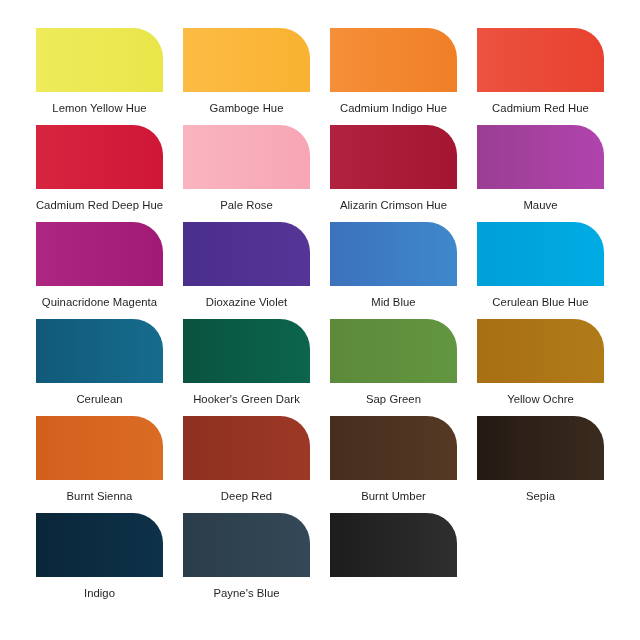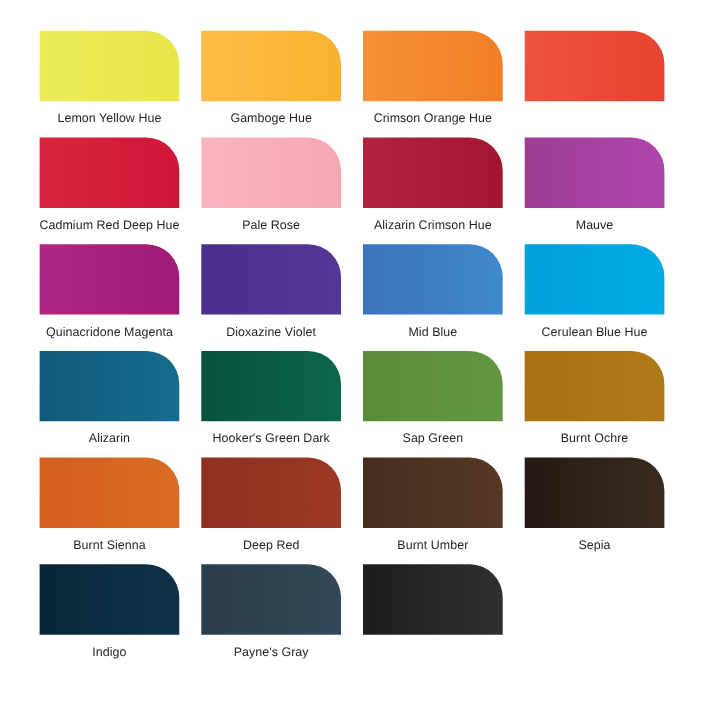--- a/index.html
+++ b/index.html
@@ -71,24 +71,25 @@
       <div class="swatch-cell">
         <div class="swatch-chip" style="background: linear-gradient(to right, rgb(238, 235, 92) 0%, rgb(233, 230, 74) 100%);"></div>
         <span class="swatch-label">Lemon Yellow Hue</span>
       </div>
       <div class="swatch-cell">
         <div class="swatch-chip" style="background: linear-gradient(to right, rgb(252, 188, 69) 0%, rgb(249, 178, 49) 100%);"></div>
         <span class="swatch-label">Gamboge Hue</span>
       </div>
       <div class="swatch-cell">
         <div class="swatch-chip" style="background: linear-gradient(to right, rgb(245, 143, 56) 0%, rgb(240, 127, 38) 100%);"></div>
-        <span class="swatch-label">Crimson Orange Hue</span>
+        <span class="swatch-label">Cadmium Indigo Hue</span>
       </div>
       <div class="swatch-cell">
         <div class="swatch-chip" style="background: linear-gradient(to right, rgb(236, 83, 64) 0%, rgb(231, 66, 47) 100%);"></div>
+        <span class="swatch-label">Cadmium Red Hue</span>
       </div>
       <div class="swatch-cell">
         <div class="swatch-chip" style="background: linear-gradient(to right, rgb(216, 37, 63) 0%, rgb(207, 22, 55) 100%);"></div>
         <span class="swatch-label">Cadmium Red Deep Hue</span>
       </div>
       <div class="swatch-cell">
         <div class="swatch-chip" style="background: linear-gradient(to right, rgb(250, 180, 192) 0%, rgb(247, 166, 180) 100%);"></div>
         <span class="swatch-label">Pale Rose</span>
       </div>
       <div class="swatch-cell">
@@ -110,33 +111,33 @@
       <div class="swatch-cell">
         <div class="swatch-chip" style="background: linear-gradient(to right, rgb(60, 114, 187) 0%, rgb(63, 136, 204) 100%);"></div>
         <span class="swatch-label">Mid Blue</span>
       </div>
       <div class="swatch-cell">
         <div class="swatch-chip" style="background: linear-gradient(to right, rgb(0, 160, 217) 0%, rgb(0, 171, 227) 100%);"></div>
         <span class="swatch-label">Cerulean Blue Hue</span>
       </div>
       <div class="swatch-cell">
         <div class="swatch-chip" style="background: linear-gradient(to right, rgb(17, 89, 122) 0%, rgb(22, 108, 141) 100%);"></div>
-        <span class="swatch-label">Alizarin</span>
+        <span class="swatch-label">Cerulean</span>
       </div>
       <div class="swatch-cell">
         <div class="swatch-chip" style="background: linear-gradient(to right, rgb(9, 83, 64) 0%, rgb(12, 101, 76) 100%);"></div>
         <span class="swatch-label">Hooker's Green Dark</span>
       </div>
       <div class="swatch-cell">
         <div class="swatch-chip" style="background: linear-gradient(to right, rgb(92, 138, 58) 0%, rgb(99, 150, 64) 100%);"></div>
         <span class="swatch-label">Sap Green</span>
       </div>
       <div class="swatch-cell">
         <div class="swatch-chip" style="background: linear-gradient(to right, rgb(168, 111, 19) 0%, rgb(176, 122, 25) 100%);"></div>
-        <span class="swatch-label">Burnt Ochre</span>
+        <span class="swatch-label">Yellow Ochre</span>
       </div>
       <div class="swatch-cell">
         <div class="swatch-chip" style="background: linear-gradient(to right, rgb(212, 95, 29) 0%, rgb(218, 108, 36) 100%);"></div>
         <span class="swatch-label">Burnt Sienna</span>
       </div>
       <div class="swatch-cell">
         <div class="swatch-chip" style="background: linear-gradient(to right, rgb(143, 48, 32) 0%, rgb(156, 56, 38) 100%);"></div>
         <span class="swatch-label">Deep Red</span>
       </div>
       <div class="swatch-cell">
@@ -146,19 +147,19 @@
       <div class="swatch-cell">
         <div class="swatch-chip" style="background: linear-gradient(to right, rgb(36, 26, 19) 0%, rgb(59, 43, 31) 100%);"></div>
         <span class="swatch-label">Sepia</span>
       </div>
       <div class="swatch-cell">
         <div class="swatch-chip" style="background: linear-gradient(to right, rgb(10, 38, 57) 0%, rgb(14, 50, 73) 100%);"></div>
         <span class="swatch-label">Indigo</span>
       </div>
       <div class="swatch-cell">
         <div class="swatch-chip" style="background: linear-gradient(to right, rgb(43, 61, 74) 0%, rgb(52, 72, 87) 100%);"></div>
-        <span class="swatch-label">Payne's Gray</span>
+        <span class="swatch-label">Payne's Blue</span>
       </div>
       <div class="swatch-cell">
         <div class="swatch-chip" style="background: linear-gradient(to right, rgb(29, 29, 29) 0%, rgb(47, 47, 47) 100%);"></div>
       </div>
     </div>
 </div>
 
 </body></html>

